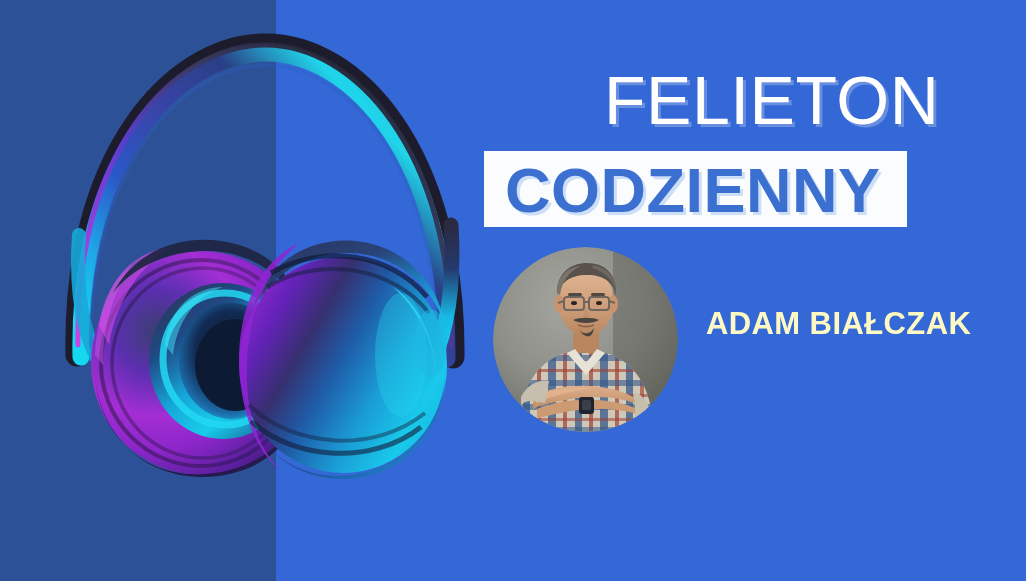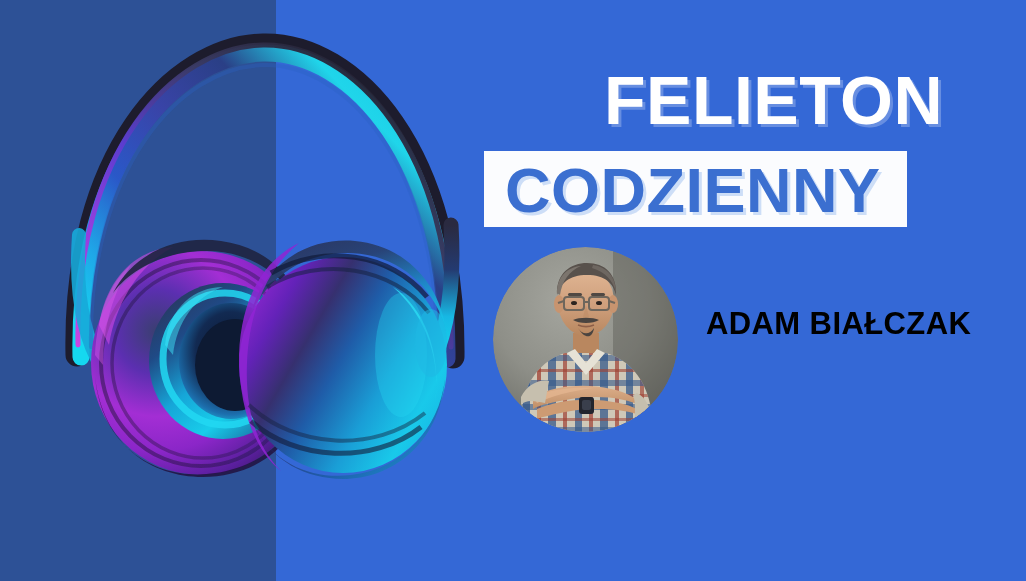--- a/index.html
+++ b/index.html
@@ -39,21 +39,21 @@
     height: 470px;
   }
   .hp-svg { display:block; width:100%; height:100%; }
 
   
   .title-main {
     position: absolute;
     left: 604px;
     top: 66px;
     font-size: 68px;
-    font-weight: bold;
+    font-weight: normal;
     letter-spacing: 0.5px;
     line-height: 1;
     color: #ffffff;
     text-shadow: 3px 3px 0 rgba(200,215,245,0.35);
     white-space: nowrap;
     text-align: right;
   }
   .title-band {
     position: absolute;
     left: 484px;
@@ -88,21 +88,21 @@
   .portrait svg { display:block; width:100%; height:100%; }
 
   
   .host-name {
     position: absolute;
     left: 706px;
     top: 306px;
     font-size: 31px;
     font-weight: bold;
     letter-spacing: 0.4px;
-    color: #000000;
+    color: #fef9c3;
     white-space: nowrap;
   }
   .host-time {
     position: absolute;
     left: 705px;
     top: 354px;
     font-size: 27px;
     font-weight: normal;
     letter-spacing: 0.3px;
     color: #eef2fa;

